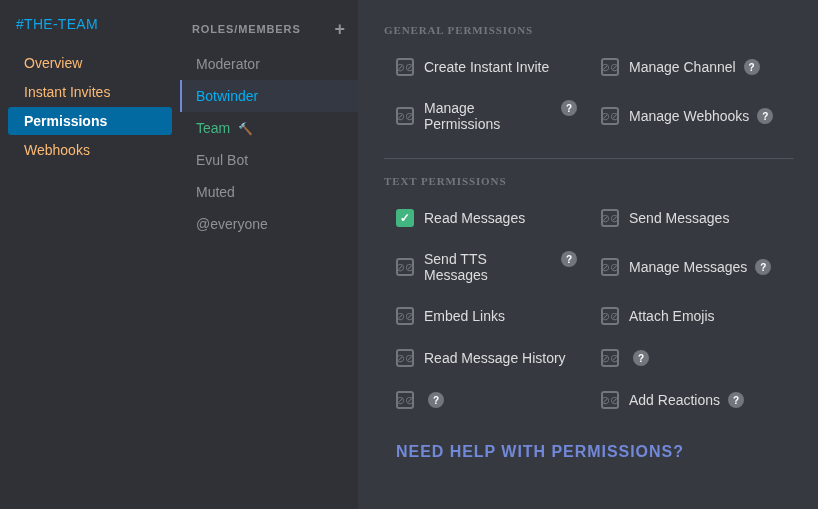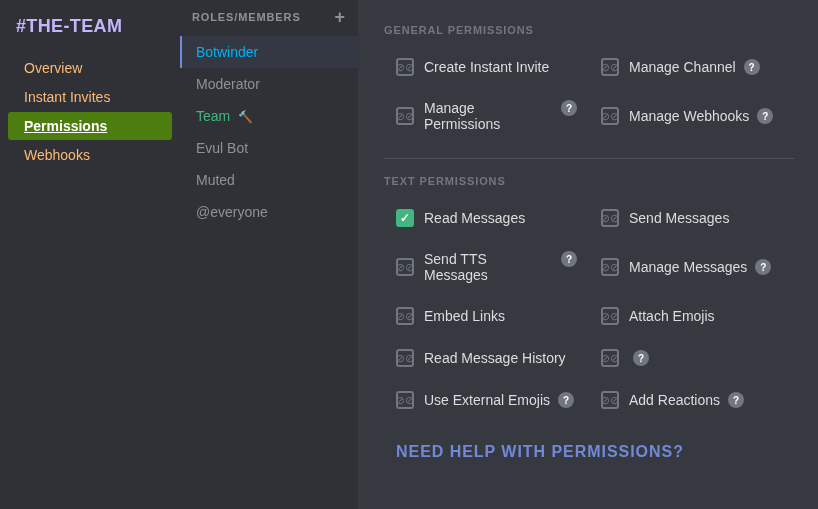--- a/index.html
+++ b/index.html
@@ -15,47 +15,46 @@
     }
 
     
     .sidebar-left {
       width: 180px;
       background: #2f3136;
       padding: 16px 0;
       flex-shrink: 0;
     }
     .channel-name {
-      font-size: 18px;
-      font-weight: 700;
-      color: #c4b5fd;
+      font-size: 14px;
+      font-weight: 400;
+      color: #0ea5e9;
       padding: 0 16px 16px 16px;
       letter-spacing: 0.02em;
     }
     .nav-item {
       padding: 6px 16px;
       cursor: pointer;
       color: #fdba74;
       font-size: 14px;
       border-radius: 3px;
       margin: 1px 8px;
     }
     .nav-item.active {
-      background: #4d7c0f;
+      background: #0369a1;
       color: #ffffff;
       font-weight: 600;
-      text-decoration: underline;
     }
 
     
     .sidebar-mid {
       width: 180px;
       background: #2f3136;
       border-right: 2px solid #36393f;
-      padding-top: 8px;
+      padding-top: 20px;
       flex-shrink: 0;
     }
     .roles-header {
       display: flex;
       align-items: center;
       justify-content: space-between;
       padding: 0 12px 10px 12px;
       color: #8e9297;
       font-size: 11px;
       font-weight: 700;
@@ -90,20 +89,21 @@
     }
 
     .section-title {
       font-size: 11px;
       font-weight: 700;
       letter-spacing: 0.08em;
       text-transform: uppercase;
       color: #72767d;
       margin-bottom: 12px;
       margin-top: 8px;
+      font-family: Liberation Serif, serif;
     }
 
     .permissions-grid {
       display: grid;
       grid-template-columns: 1fr 1fr;
       gap: 4px 0;
       margin-bottom: 16px;
     }
 
     .perm-item {
@@ -193,22 +193,22 @@
   <div class="nav-item">Instant Invites</div>
   <div class="nav-item active">Permissions</div>
   <div class="nav-item">Webhooks</div>
 </div>
 
 <div class="sidebar-mid">
   <div class="roles-header">
     <span>ROLES/MEMBERS</span>
     <span class="add-btn">+</span>
   </div>
+  <div class="role-item">Moderator</div>
   <div class="role-item active" style="color:#00b0f4; border-left:2px solid #7289da; background:rgba(114,137,218,0.08);">Botwinder</div>
-  <div class="role-item">Moderator</div>
   <div class="role-item" style="color:#43b581;">
     <span>Team</span>
     <span style="margin-left:4px; font-size:12px;">🔨</span>
   </div>
   <div class="role-item">Evul Bot</div>
   <div class="role-item">Muted</div>
   <div class="role-item">@everyone</div>
 </div>
 
 <div class="main-content">
@@ -331,21 +331,20 @@
       <span class="perm-label">
         <span class="help-icon">?</span>
       </span>
     </div>
 
     <div class="perm-item">
       <div class="perm-checkbox partial">
         <span style="color:#72767d;font-size:11px;">⊘</span>
       </div>
       <span class="perm-label">
-        <span>Use External Emojis</span>
         <span class="help-icon">?</span>
       </span>
     </div>
 
     <div class="perm-item">
       <div class="perm-checkbox partial">
         <span style="color:#72767d;font-size:11px;">⊘</span>
       </div>
       <span class="perm-label">
         <span>Add Reactions</span>

